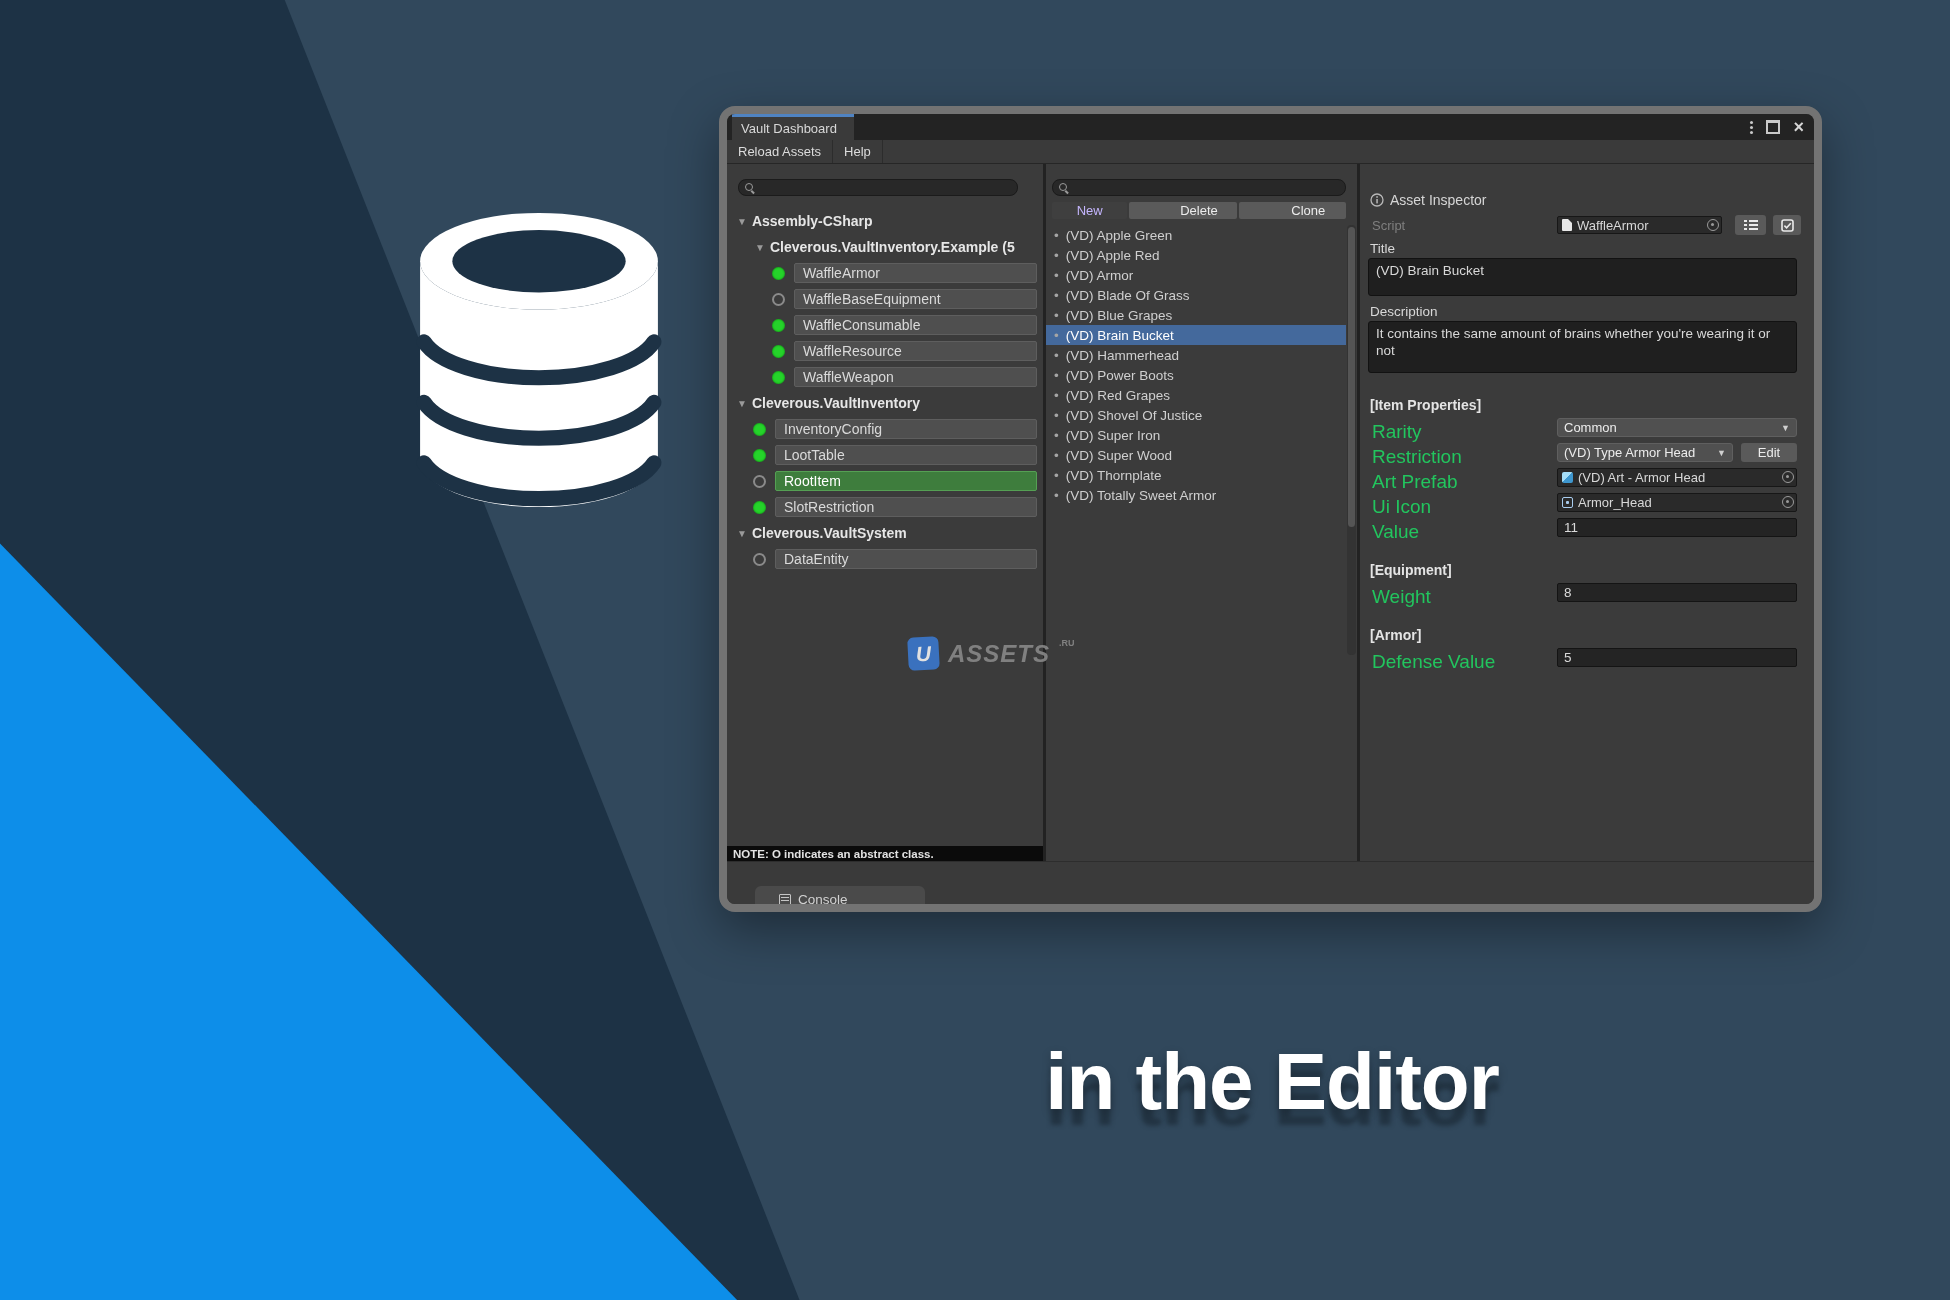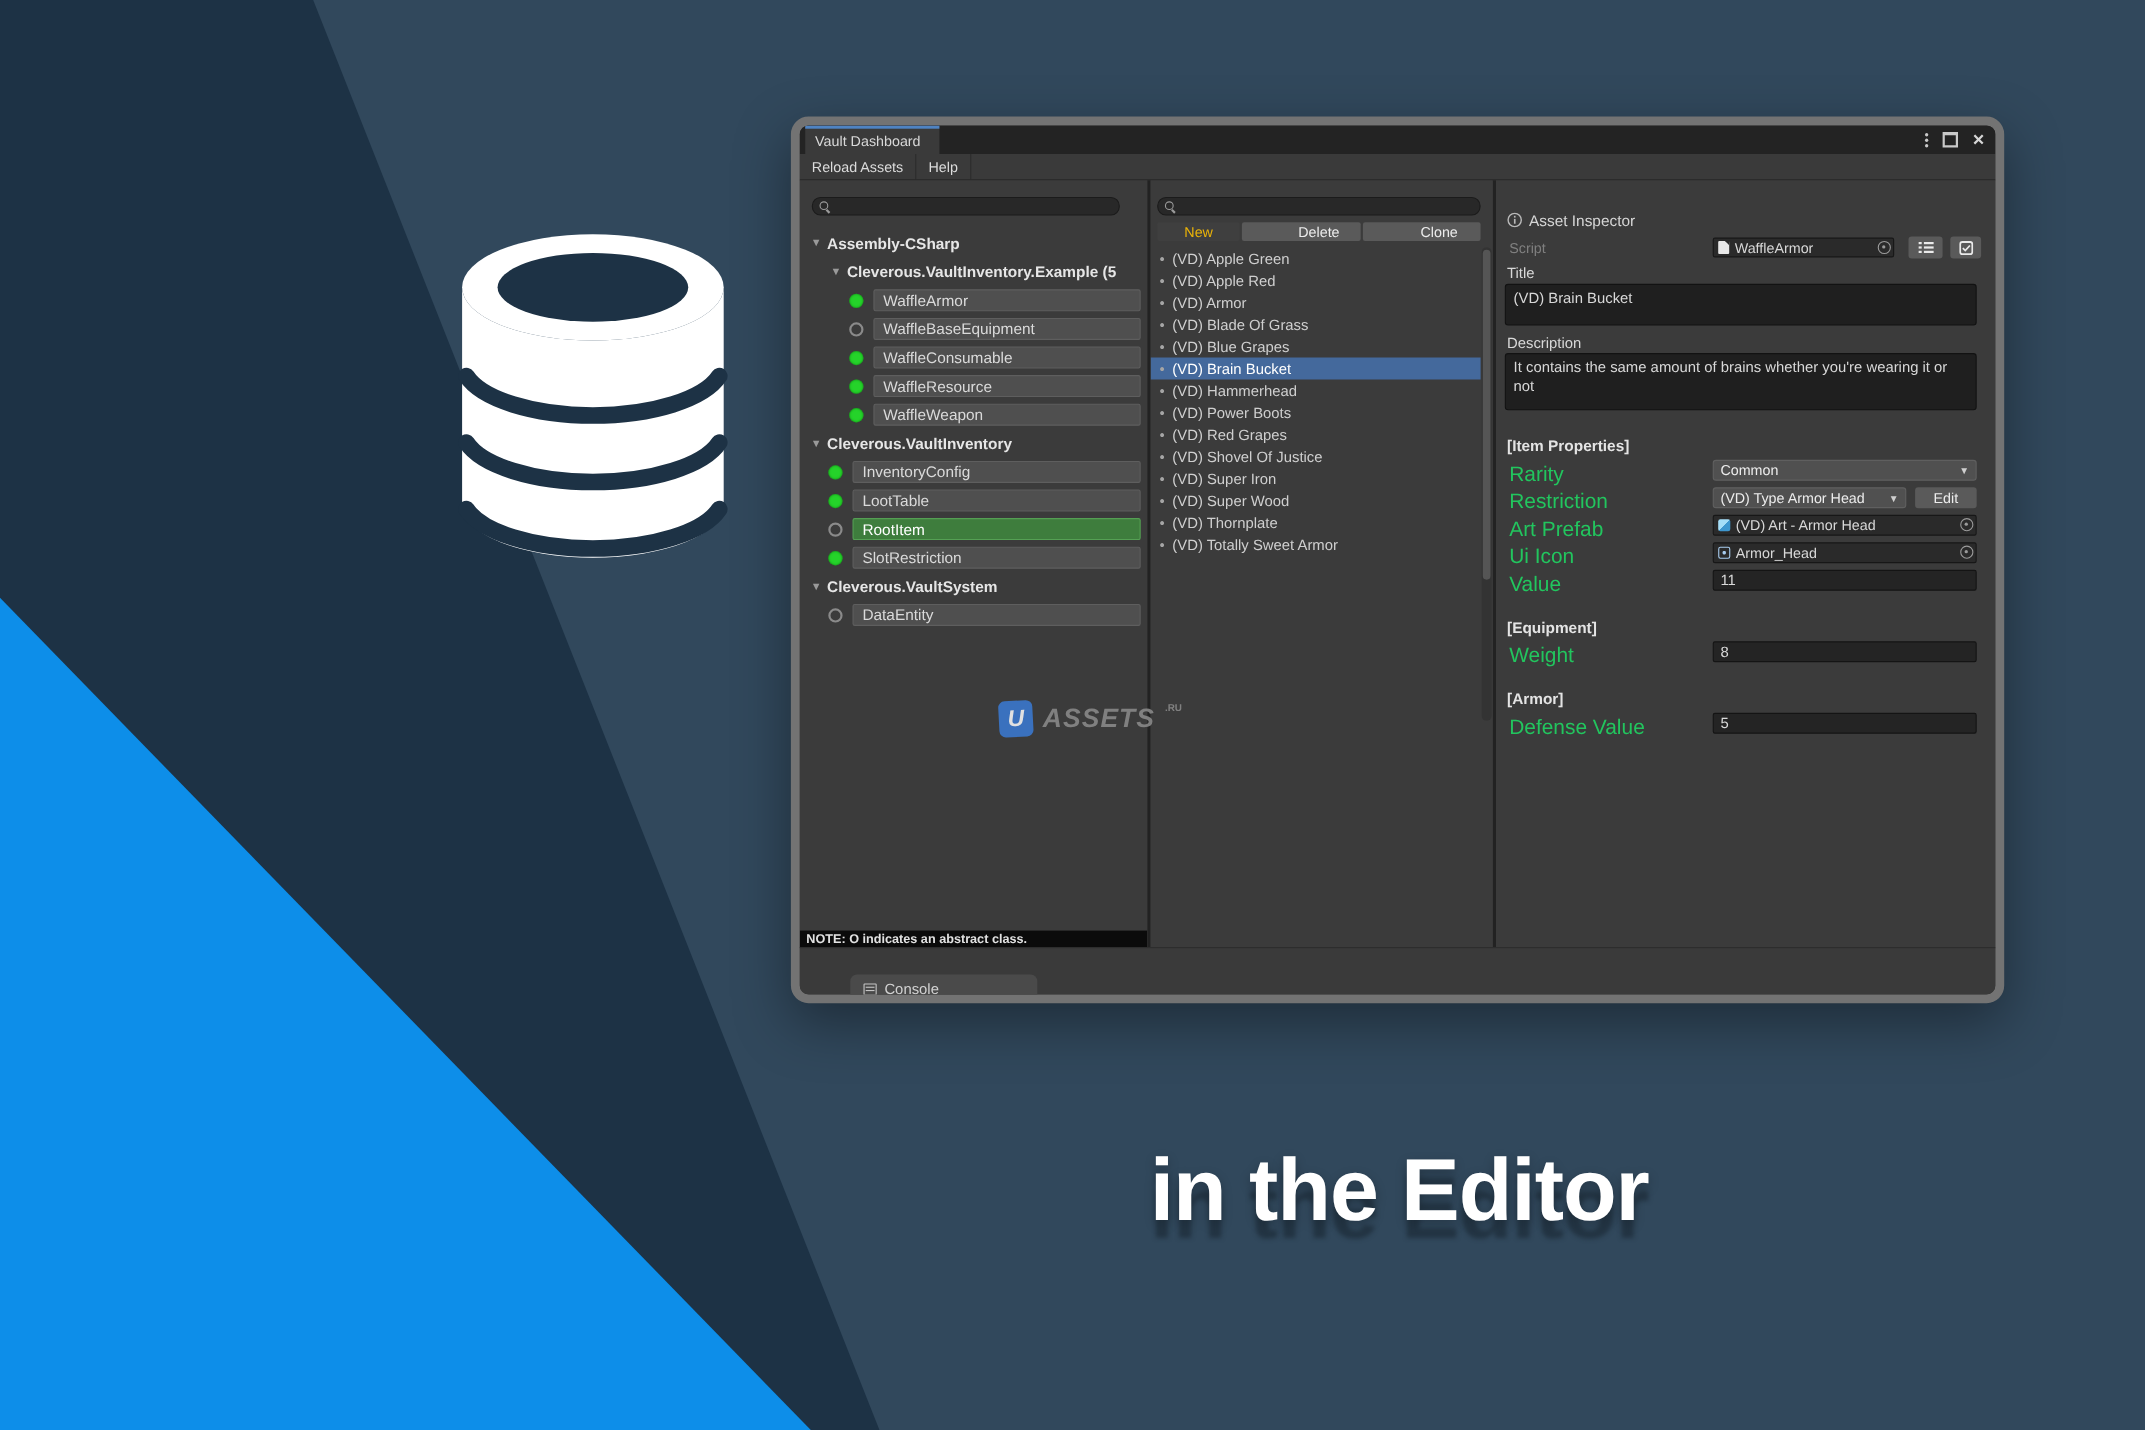--- a/index.html
+++ b/index.html
@@ -87,21 +87,21 @@
 
   .notebar{position:absolute;left:0;bottom:0;width:316px;height:16px;background:#0b0b0b;
     color:#e2e2e2;font-size:11.5px;font-weight:bold;display:flex;align-items:center;
     padding-left:6px;box-sizing:border-box;}
 
   
   .btnrow{position:absolute;left:6px;top:38px;width:294px;height:17px;display:flex;gap:2px;}
   .btnrow .seg{flex:1;display:flex;align-items:center;justify-content:center;
     font-size:13px;border-radius:2px;}
   .seg.enabled{background:#5a5a5a;color:#ececec;padding-left:32px;}
-  .seg.disabled{background:#3f3f3f;color:#eab308;}
+  .seg.disabled{background:#3f3f3f;color:#c4b5fd;}
   .itemlist{position:absolute;left:0;top:61px;right:11px;}
   .list-row{height:20px;display:flex;align-items:center;gap:7px;padding-left:8px;
     color:#cfcfcf;font-size:13.5px;white-space:nowrap;}
   .list-row .bullet{color:#a5a5a5;}
   .list-row.selected{background:#44699c;color:#fff;}
   .mscroll{position:absolute;right:1px;top:61px;width:9px;height:430px;background:#333;
     border-radius:4px;}
   .mscroll .thumb{position:absolute;left:1px;right:1px;top:2px;height:300px;
     background:#555;border-radius:4px;}
 
@@ -160,22 +160,22 @@
     background:#a9cdef;border-radius:1px;}
   .oicon.prefab{width:11px;height:11px;border-radius:2px;
     background:linear-gradient(135deg,#a5def8 0 48%,#3e97cf 48% 100%);}
   .oicon.script{width:10px;height:12px;background:#e8e8e8;border-radius:1px;position:relative;}
   .oicon.script::after{content:"";position:absolute;right:0;top:0;border:2.5px solid #2a2a2a;
     border-left-color:transparent;border-bottom-color:transparent;}
 
   
   .bottomstrip{position:absolute;left:0;right:0;bottom:0;height:42px;background:#3a3a3a;
     border-top:1px solid #2d2d2d;}
-  .console-tab{position:absolute;left:46px;top:24px;width:170px;height:26px;background:#4a4a4a;
-    border-radius:6px 6px 0 0;display:flex;align-items:center;gap:7px;padding-left:12px;
+  .console-tab{position:absolute;left:28px;top:24px;width:170px;height:26px;background:#4a4a4a;
+    border-radius:6px 6px 0 0;display:flex;align-items:center;gap:7px;padding-left:24px;
     box-sizing:border-box;color:#d2d2d2;font-size:13.5px;}
   .console-icon{width:12px;height:11px;border:1.5px solid #c5c5c5;border-radius:1px;
     box-sizing:border-box;position:relative;}
   .console-icon::after{content:"";position:absolute;left:1px;top:2px;right:1px;height:1.5px;
     background:#c5c5c5;box-shadow:0 3px 0 #c5c5c5;}
 
   
   .watermark{position:absolute;left:181px;top:523px;display:flex;align-items:flex-start;
     gap:9px;opacity:.85;}
   .wm-badge{width:31px;height:33px;background:#3a7bd5;border-radius:6px;display:flex;

